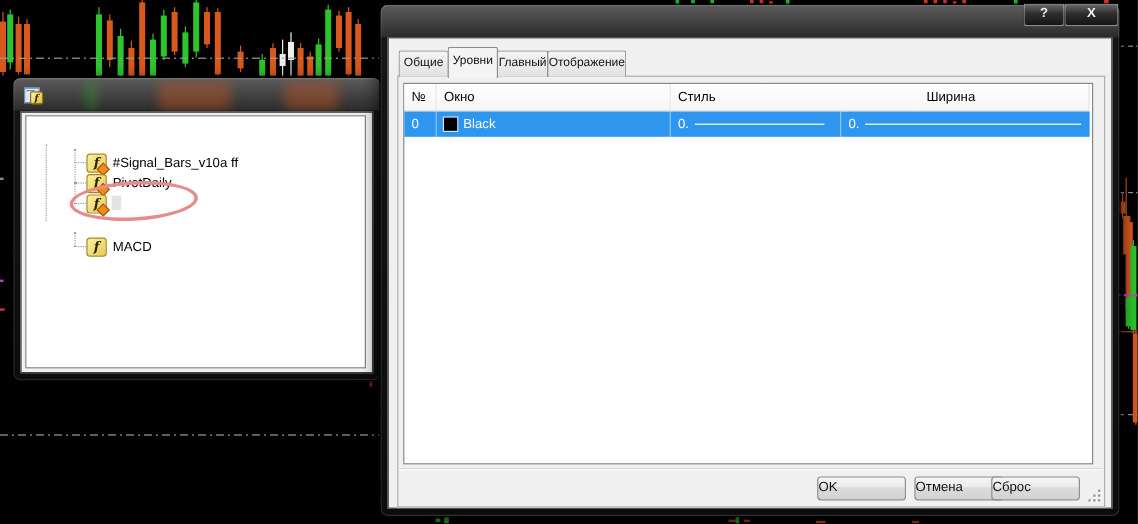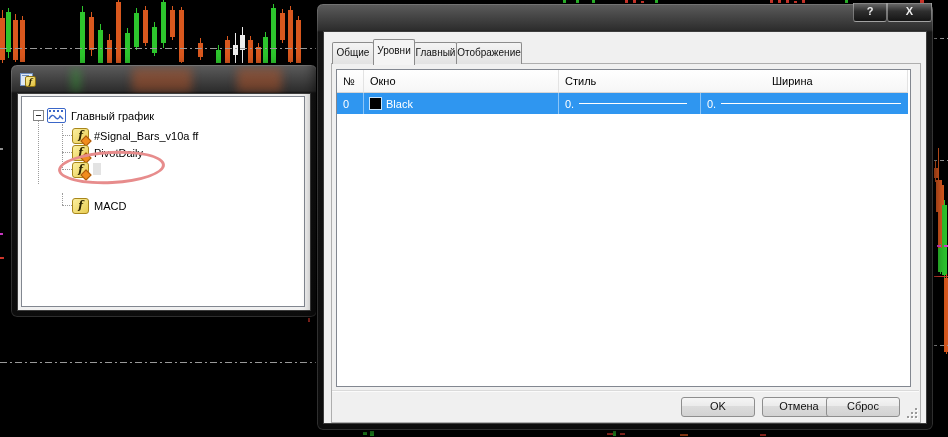--- a/index.html
+++ b/index.html
@@ -70,21 +70,21 @@
   .hrow{position:absolute;left:0;top:0;height:23px;display:flex;}
   .hcell{box-sizing:border-box;border-right:1px solid #e3e3e3;border-bottom:1px solid #d5d5d5;
          background:linear-gradient(#ffffff,#f6f6f6);font-size:11px;color:#000;padding-left:6px;line-height:22px;}
   .drow{position:absolute;left:0;top:23px;height:21px;display:flex;color:#fff;font-size:11px;}
   .dcell{box-sizing:border-box;display:flex;align-items:center;border-right:1px solid rgba(255,255,255,.45);padding-left:6px;}
   .swatch{width:11px;height:11px;background:#000;box-shadow:0 0 0 1px rgba(255,255,255,.75);margin-right:5px;flex:none;}
   .preview-line{height:1px;background:#fff;margin-left:5px;}
   #btn-separator{position:absolute;left:8px;top:358px;width:587px;height:0;border-top:1px solid #dadada;border-bottom:1px solid #fbfbfb;z-index:5;}
   .btn{position:absolute;top:365px;width:72px;height:18px;border:1px solid #8e8e8e;border-radius:3px;
        background:linear-gradient(#f5f5f5,#ebebeb 45%,#dcdcdc 46%,#d2d2d2);
-       font-size:11px;color:#111;text-align:center;line-height:17px;z-index:6;}
+       font-size:11px;color:#111;text-align:left;line-height:17px;z-index:6;}
   #grip{position:absolute;left:583px;top:376px;width:12px;height:12px;z-index:6;}
   #grip .d{position:absolute;width:2px;height:2px;background:#9a9a9a;box-shadow:1px 1px 0 #fff;}
 </style>
 </head>
 <body>
 
 <div id="stage">
 
   <div id="chart-layer">
       <div class="wick" style="left: 2px; top: 10px; height: 53px; background: rgb(217, 88, 30);"></div>
@@ -205,32 +205,20 @@
       <div id="listbox">
 
         <div class="connector-v" style="left:16px;top:23px;height:64px"></div>
         <div class="connector-v" style="left:40px;top:27px;height:46px"></div>
         <div class="connector-h" style="left:40px;top:38px;width:10px"></div>
         <div class="connector-h" style="left:40px;top:55px;width:10px"></div>
         <div class="connector-h" style="left:40px;top:72px;width:10px"></div>
         <div class="connector-v" style="left:40px;top:96px;height:12px"></div>
         <div class="connector-h" style="left:40px;top:108px;width:10px"></div>
 
-        <div class="tree-row" style="left:11px;top:10px">
-          <span class="expander">
-              <span class="minus"></span>
-            </span>
-          <span class="icon-chart">
-              <span class="bar"></span>
-            <svg width="17" height="10" viewBox="0 0 17 10">
-                <path d="M1 7 Q4 1 7 5 T12 4 L15 7" fill="none" stroke="#3A66C8" stroke-width="1.4"></path>
-              </svg>
-          </span>
-          <span class="tlabel">Главный график</span>
-        </div>
         <div class="tree-row" style="left:50px;top:30px">
           <span class="icon-f">f<span class="diamond"></span></span>
           <span class="tlabel">#Signal_Bars_v10a ff</span>
         </div>
         <div class="tree-row" style="left:50px;top:47px">
           <span class="icon-f">f<span class="diamond"></span></span>
           <span class="tlabel">PivotDaily</span>
         </div>
         <div class="tree-row" style="left:50px;top:64px">
           <span class="icon-f">f<span class="diamond"></span></span>

